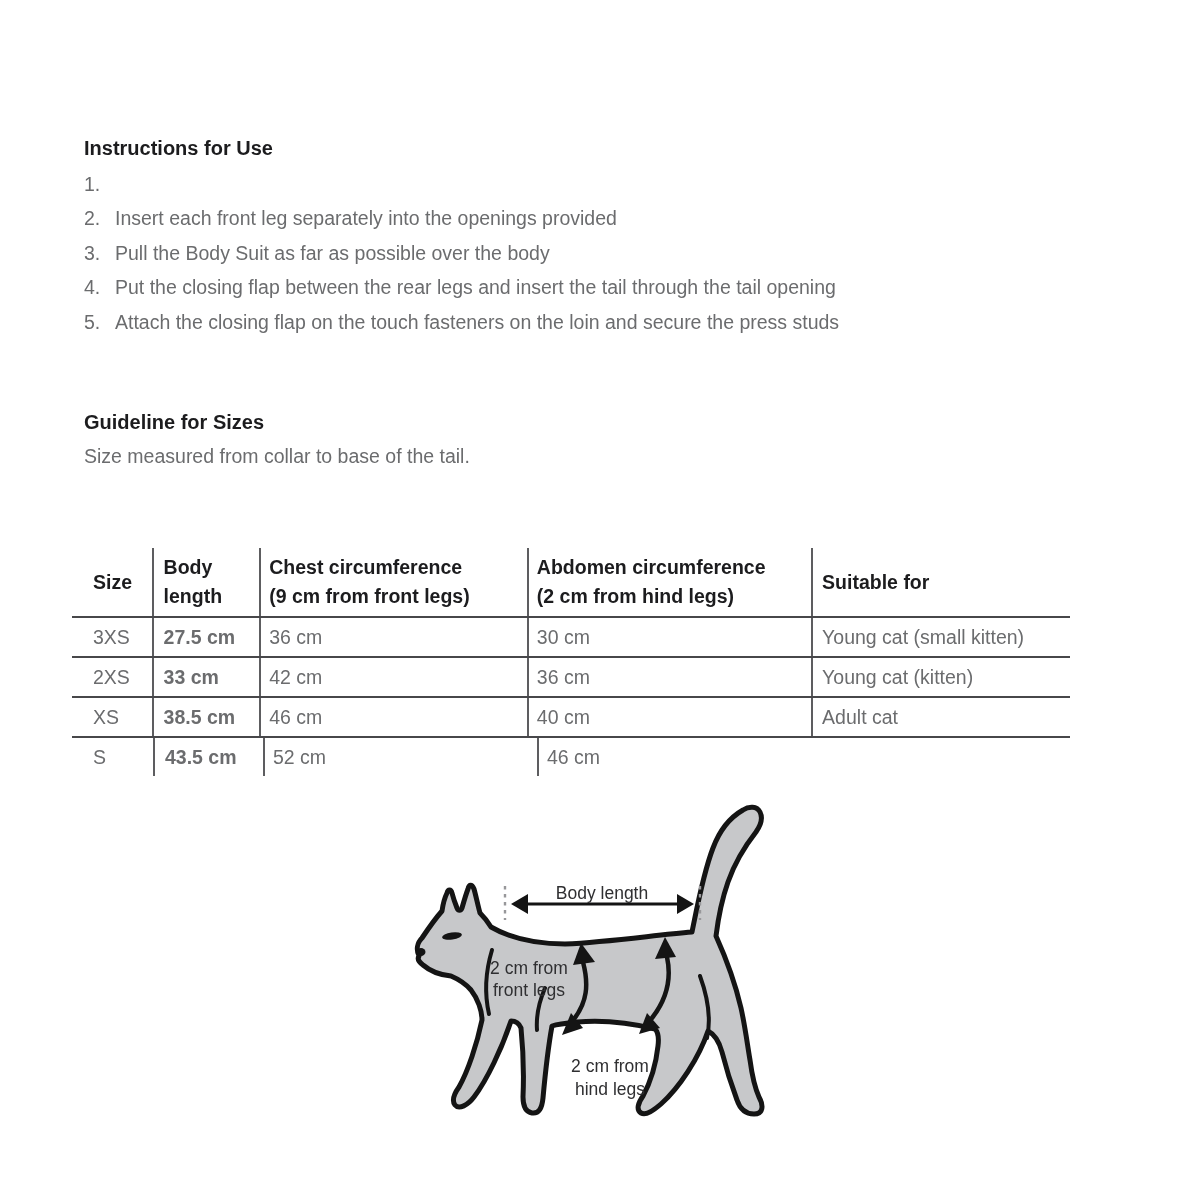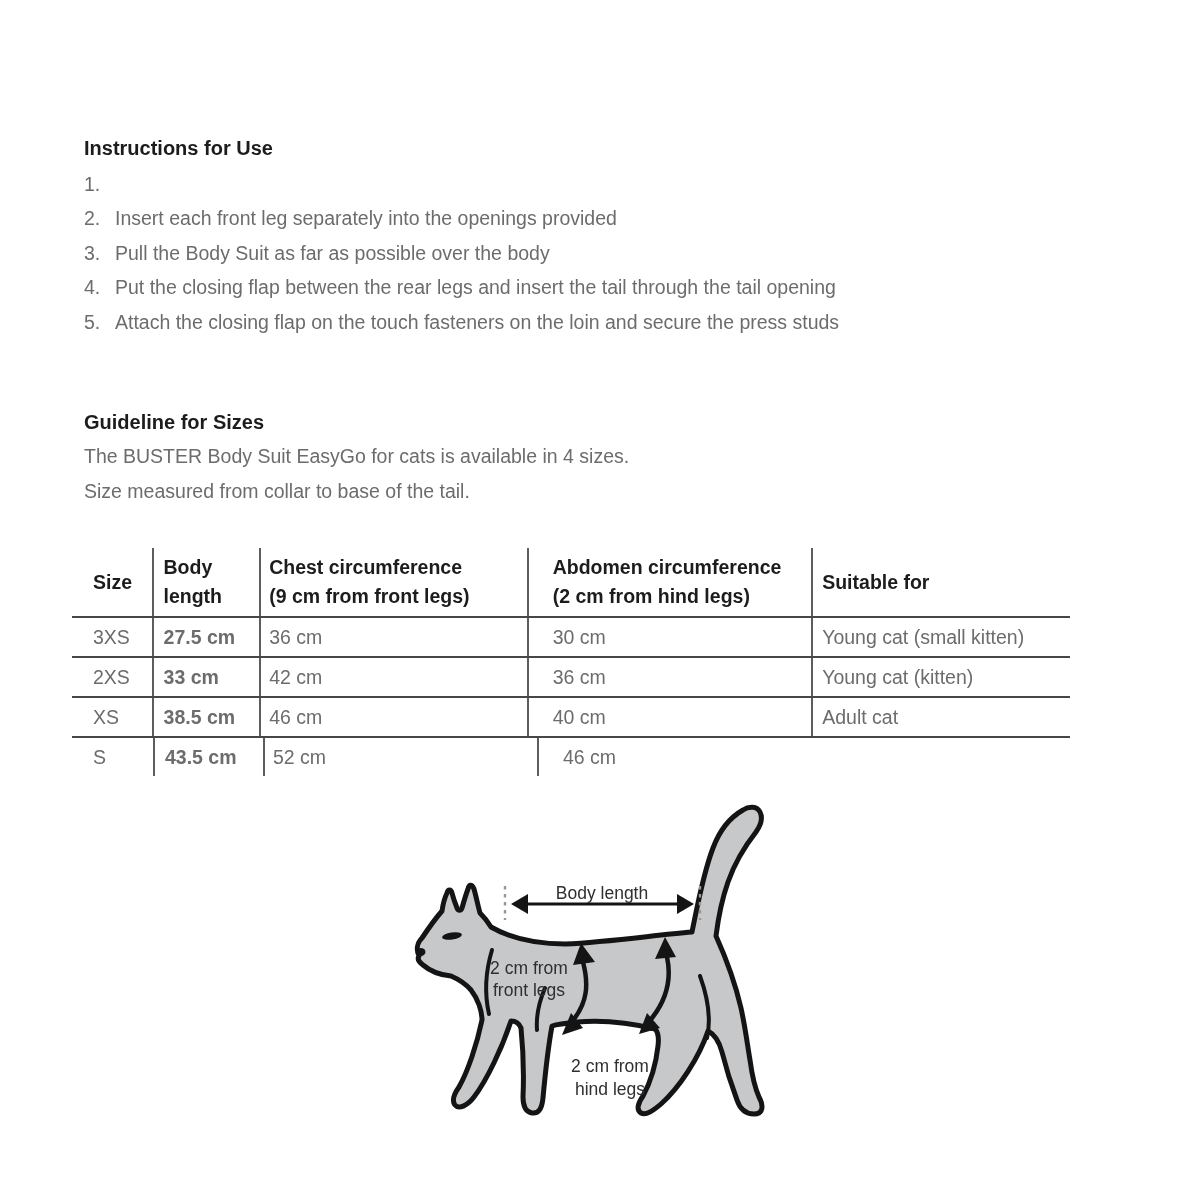--- a/index.html
+++ b/index.html
@@ -43,21 +43,21 @@
   .trow.body { height: 38px; }
   .trow.hline { border-bottom: 2px solid #47474a; }
   .tcell {
     box-sizing: border-box;
     overflow: hidden;
   }
   .tcell + .tcell { border-left: 2px solid #5d5d60; }
   .c1 { width: 81px;  padding-left: 21px; }
   .c2 { width: 110px; padding-left: 10px; font-weight: bold; }
   .c3 { width: 274px; padding-left: 8px; }
-  .c4 { width: 291px; padding-left: 24px; }
+  .c4 { width: 291px; padding-left: 8px; }
   .c5 { width: 265px; padding-left: 9px; }
   .header .tcell {
     font-size: 19.5px;
     font-weight: 700;
     color: #1c1c1e;
     display: flex;
     flex-direction: column;
     justify-content: center;
   }
   .header .tcell span { display: block; line-height: 29px; }
@@ -100,21 +100,20 @@
     <li>
       <span class="step-num">5.</span>
       <span>Attach the closing flap on the touch fasteners on the loin and secure the press studs</span>
     </li>
   </ol>
 </div>
 
 <div class="abs" style="left:84px; top:410px; width:1040px;">
   <div class="section-heading">Guideline for Sizes</div>
   <div class="intro-block">
-    <div class="intro-line">The BUSTER Body Suit EasyGo for cats is available in 4 sizes.</div>
     <div class="intro-line">Size measured from collar to base of the tail.</div>
   </div>
 </div>
 
 <div class="abs size-table">
   <div class="trow header hline">
     <div class="tcell c1">
       <span>Size</span>
     </div>
     <div class="tcell c2">

